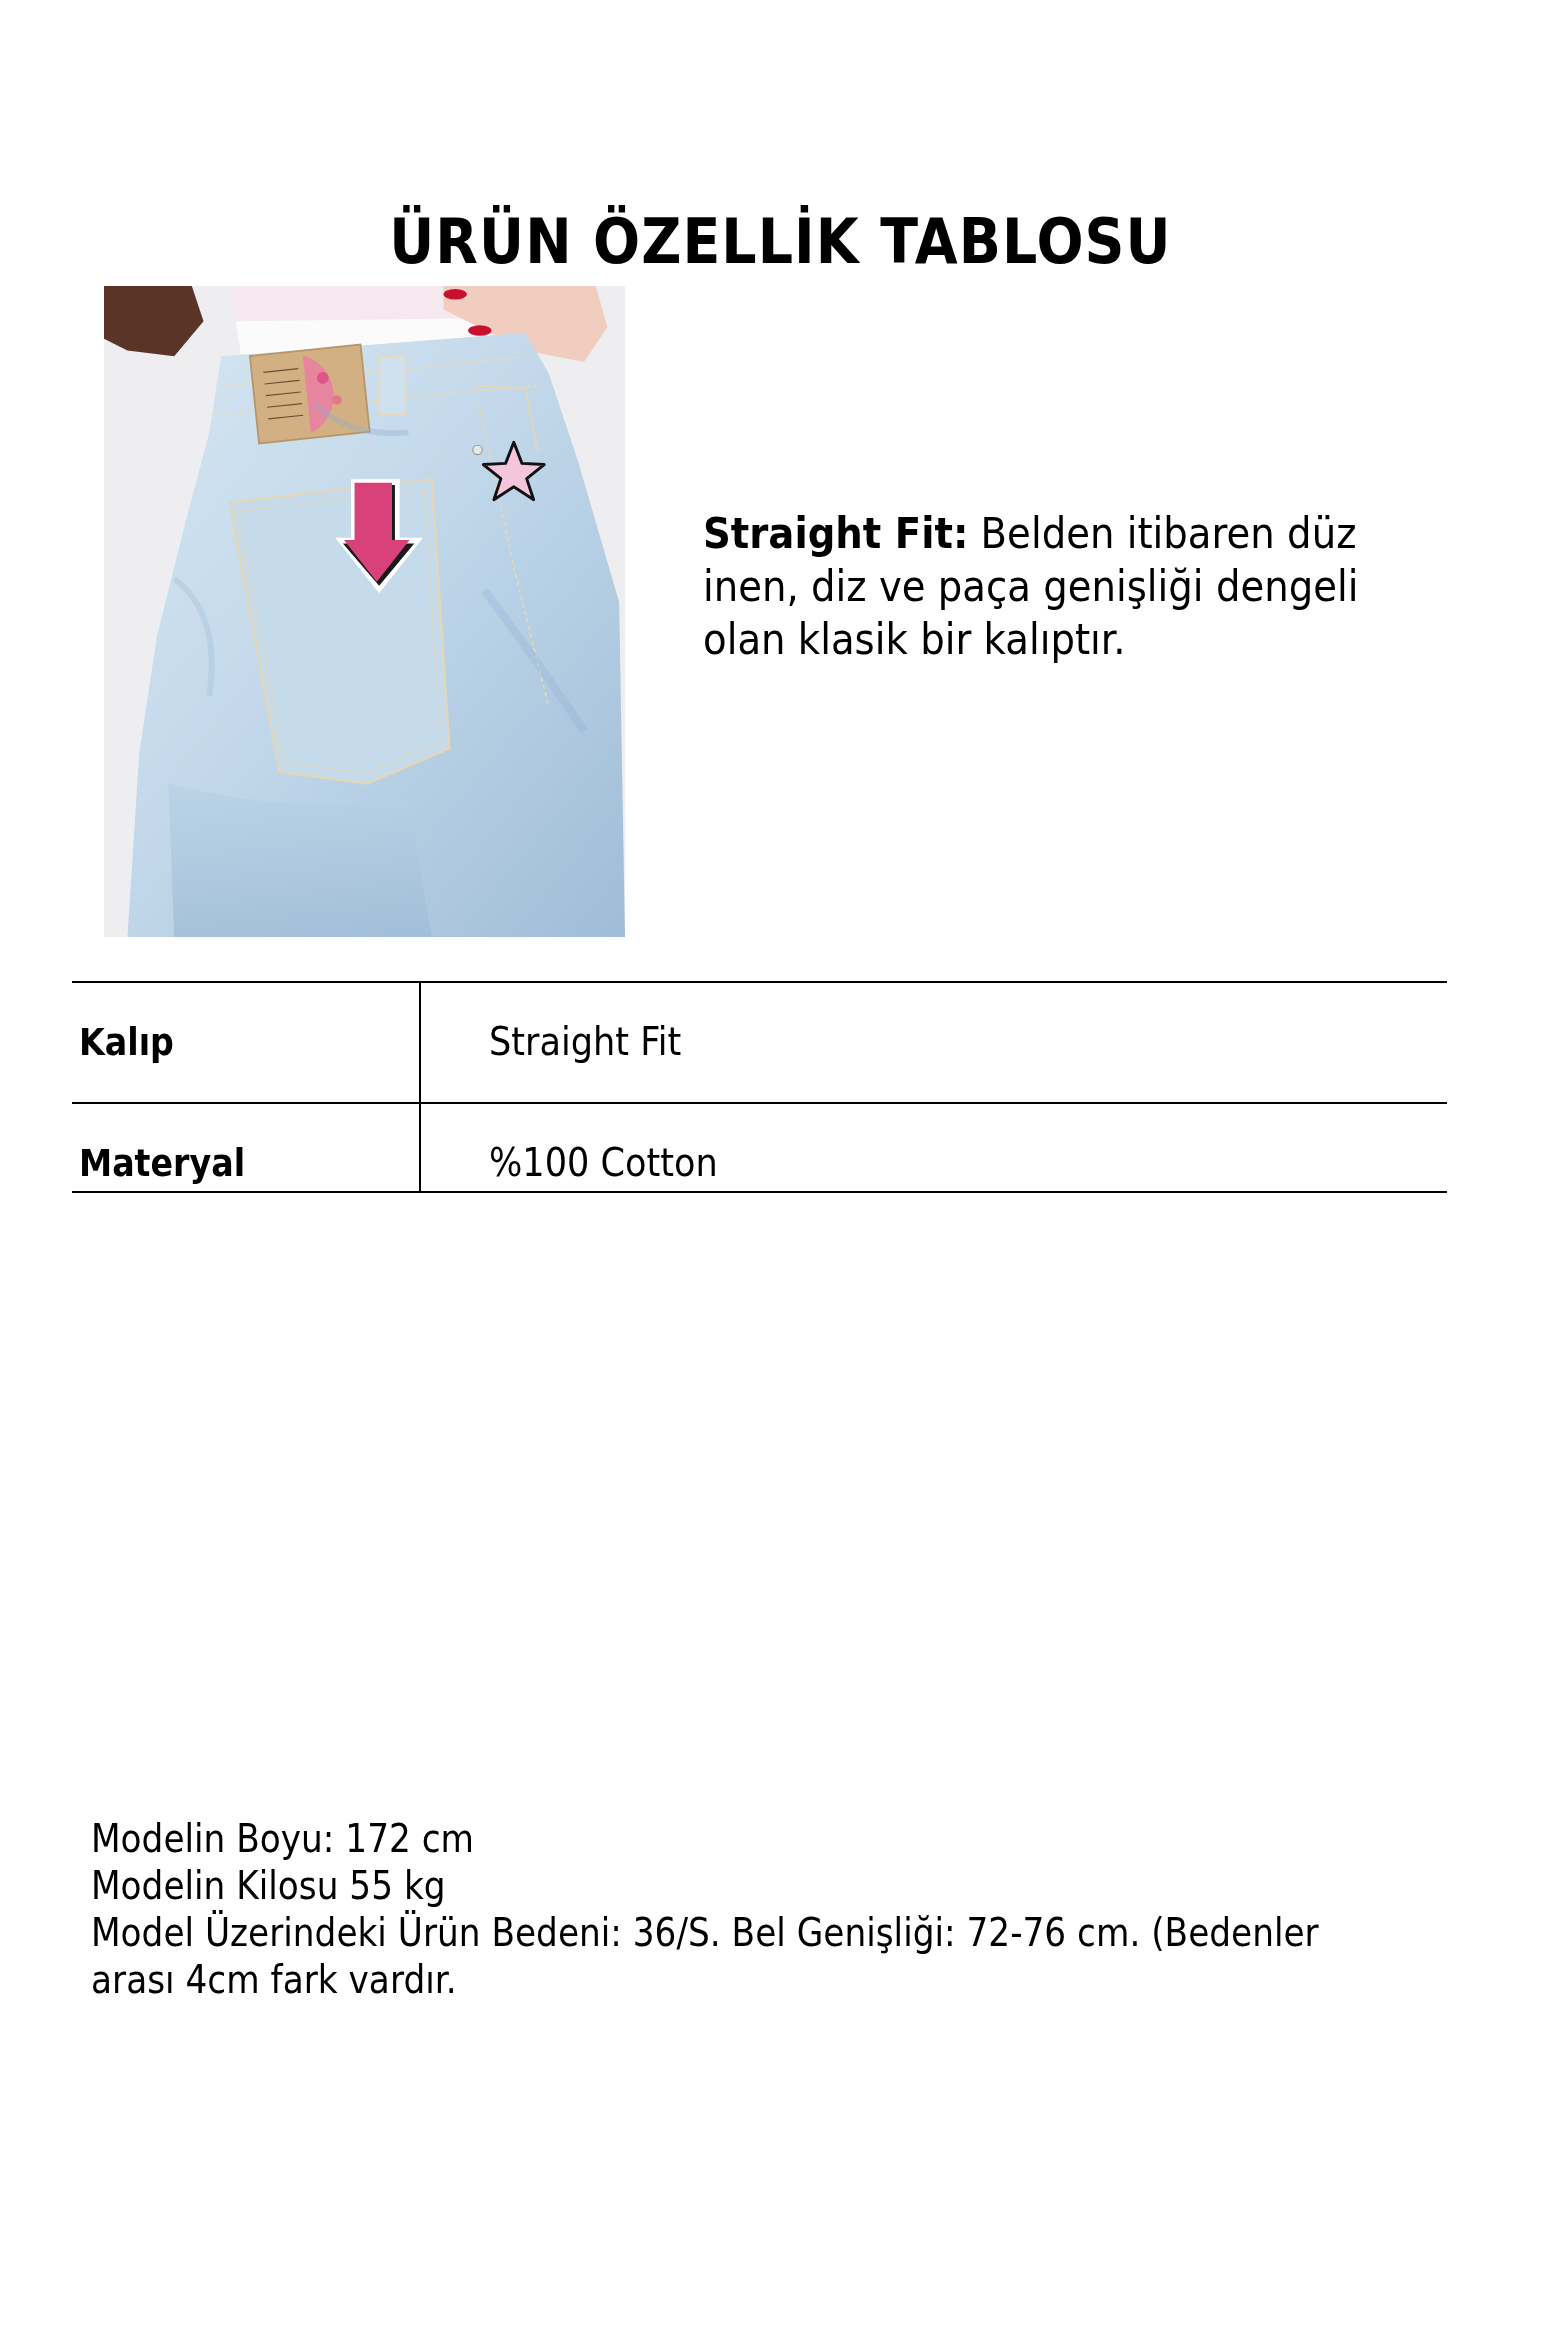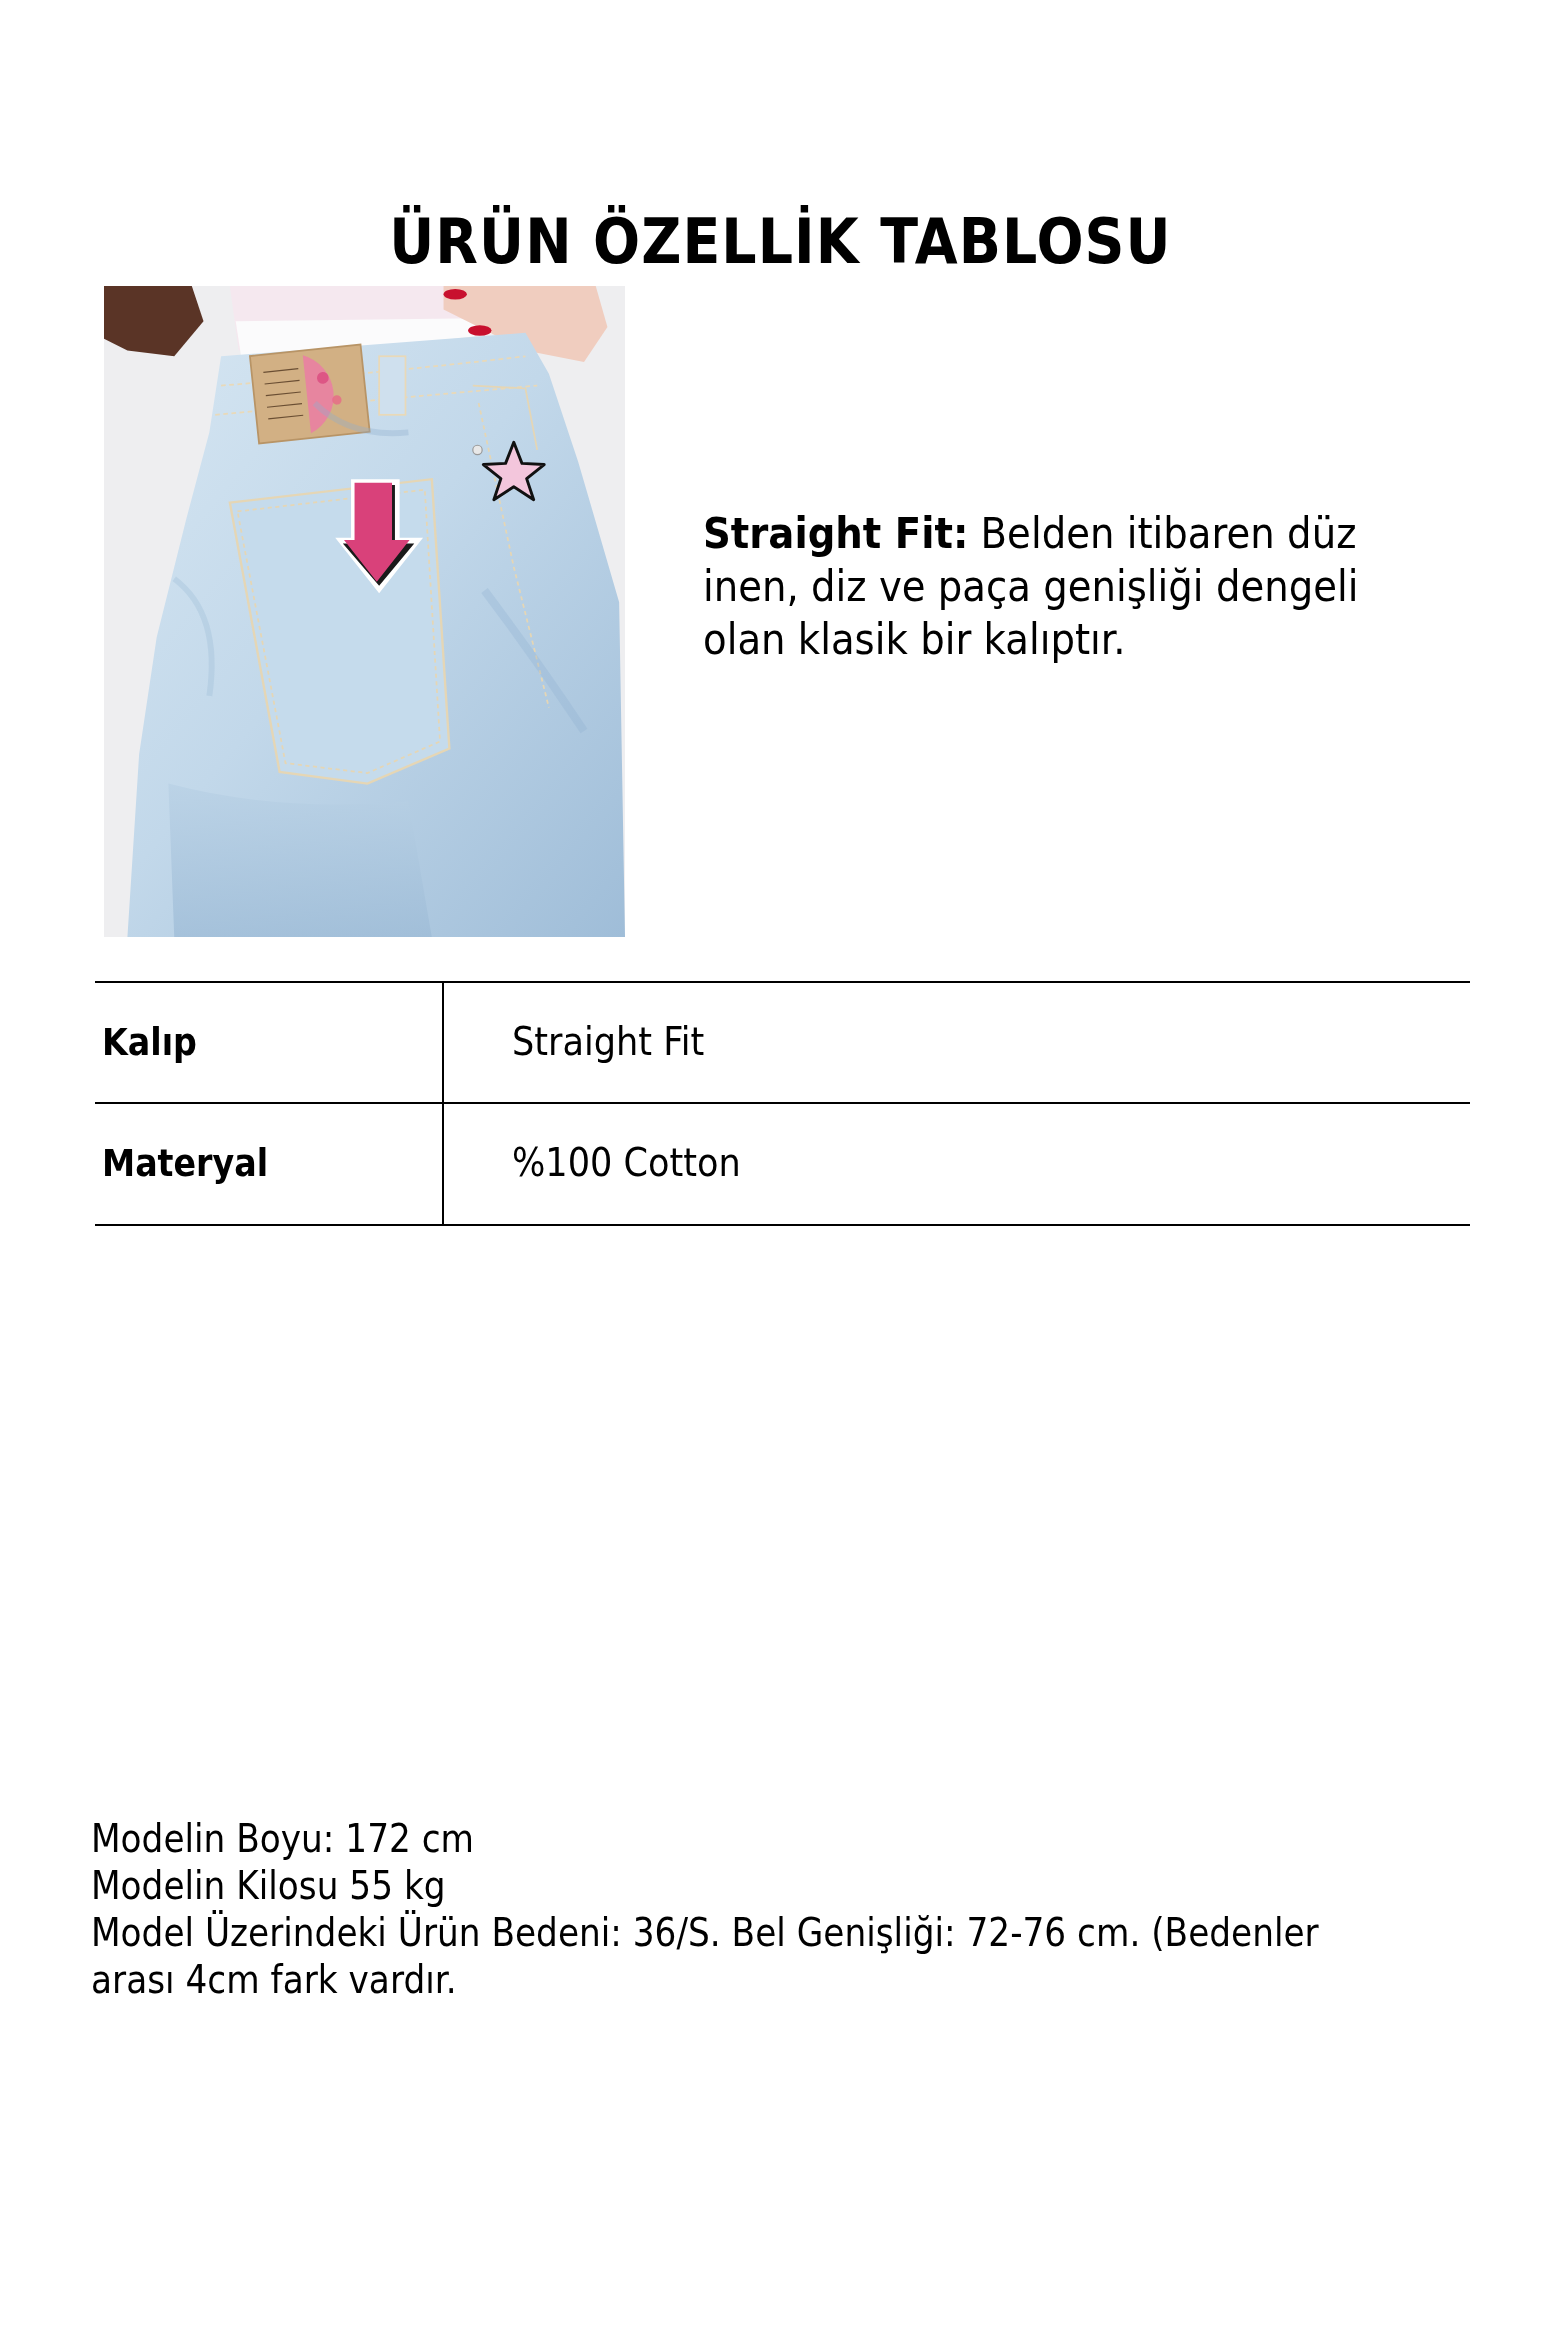--- a/index.html
+++ b/index.html
@@ -48,33 +48,33 @@
       line-height: 53px;
       font-family: "DejaVu Sans", sans-serif;
       transform: scaleX(0.92);
       transform-origin: 0 0;
     }
     .description .lead {
       font-weight: bold;
     }
     .spec-table {
       position: absolute;
-      left: 95px;
+      left: 72px;
       top: 981px;
       width: 1375px;
     }
     .spec-row {
       position: relative;
       height: 121px;
       border-top: 2.9px solid #000;
       box-sizing: border-box;
     }
     .spec-row:last-child {
       border-bottom: 2.9px solid #000;
-      height: 124px;
+      height: 91px;
     }
     .spec-divider {
       position: absolute;
       left: 347px;
       top: 0;
       bottom: 0;
       width: 1.8px;
       background: #000;
     }
     .spec-label {

